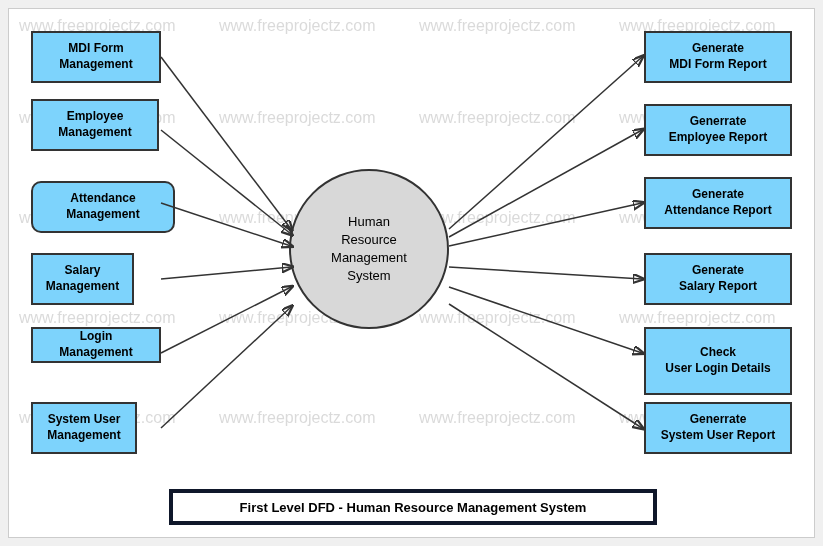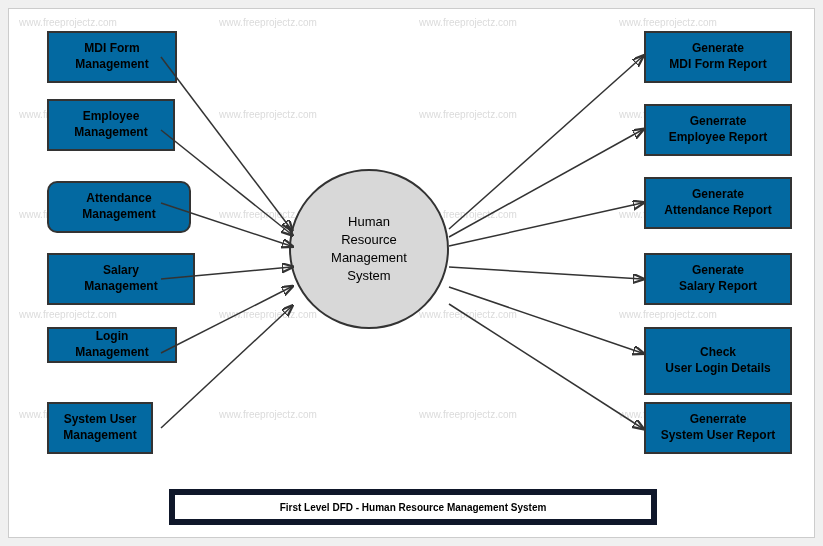--- a/index.html
+++ b/index.html
@@ -9,71 +9,70 @@
       background: #f0f0f0;
       font-family: Arial, sans-serif;
       font-size: 12px;
       overflow: hidden;
       position: relative;
     }
 
     .watermark {
       position: absolute;
       color: rgba(150,150,150,0.35);
-      font-size: 10px;
+      font-size: 16px;
       pointer-events: none;
       white-space: nowrap;
     }
 
     .diagram-container {
       position: absolute;
       top: 8px;
       left: 8px;
       right: 8px;
       bottom: 8px;
       background: white;
       border: 1px solid #ccc;
     }
 
     .node-box {
       position: absolute;
       border: 2px solid #333;
-      background: #0369a1;
+      background: #7dd3fc;
       text-align: center;
       font-weight: bold;
       font-size: 12px;
       display: flex;
       align-items: center;
       justify-content: center;
       line-height: 1.3;
       padding: 4px;
-      margin-left: 16px;
     }
 
     .center-ellipse {
       position: absolute;
       border: 2px solid #333;
       background: #d8d8d8;
       border-radius: 50%;
       text-align: center;
       font-weight: normal;
       font-size: 13px;
       display: flex;
       align-items: center;
       justify-content: center;
       line-height: 1.4;
     }
 
     .caption-box {
       position: absolute;
-      border: 6px solid #0f172a;
+      border: 4px solid #0f172a;
       background: white;
       text-align: center;
       font-weight: bold;
-      font-size: 10px;
+      font-size: 13px;
       display: flex;
       align-items: center;
       justify-content: center;
       padding: 8px 12px;
     }
 
     svg.arrows {
       position: absolute;
       top: 0; left: 0;
       width: 100%;
@@ -109,21 +108,21 @@
   <span class="watermark" style="top:300px; left:410px">www.freeprojectz.com</span>
   <span class="watermark" style="top:300px; left:610px">www.freeprojectz.com</span>
   <span class="watermark" style="top:400px; left:10px">www.freeprojectz.com</span>
   <span class="watermark" style="top:400px; left:210px">www.freeprojectz.com</span>
   <span class="watermark" style="top:400px; left:410px">www.freeprojectz.com</span>
   <span class="watermark" style="top:400px; left:610px">www.freeprojectz.com</span>
 
   <div class="node-box" style="left:22px; top:22px; width:130px; height:52px;">MDI Form<br>Management</div>
   <div class="node-box" style="left:22px; top:90px; width:128px; height:52px;">Employee<br>Management</div>
   <div class="node-box" style="left:22px; top:172px; width:144px; height:52px;border-radius:10px;">Attendance<br>Management</div>
-  <div class="node-box" style="left:22px; top:244px; width:148px; height:52px;">Salary<br>Management</div>
+  <div class="node-box" style="left:22px; top:244px; width:103px; height:52px;">Salary<br>Management</div>
   <div class="node-box" style="left:22px; top:318px; width:130px; height:36px;">Login<br>Management</div>
   <div class="node-box" style="left:22px; top:393px; width:106px; height:52px;">System User<br>Management</div>
 
   <div class="center-ellipse" style="left:280px; top:160px; width:160px; height:160px;">Human<br>Resource<br>Management<br>System</div>
 
   <div class="node-box" style="right:22px; top:22px; width:148px; height:52px;">Generate<br>MDI Form Report</div>
   <div class="node-box" style="right:22px; top:95px; width:148px; height:52px;">Generrate<br>Employee Report</div>
   <div class="node-box" style="right:22px; top:168px; width:148px; height:52px;">Generate<br>Attendance Report</div>
   <div class="node-box" style="right:22px; top:244px; width:148px; height:52px;">Generate<br>Salary Report</div>
   <div class="node-box" style="right:22px; top:318px; width:148px; height:68px;">Check<br>User Login Details</div>

